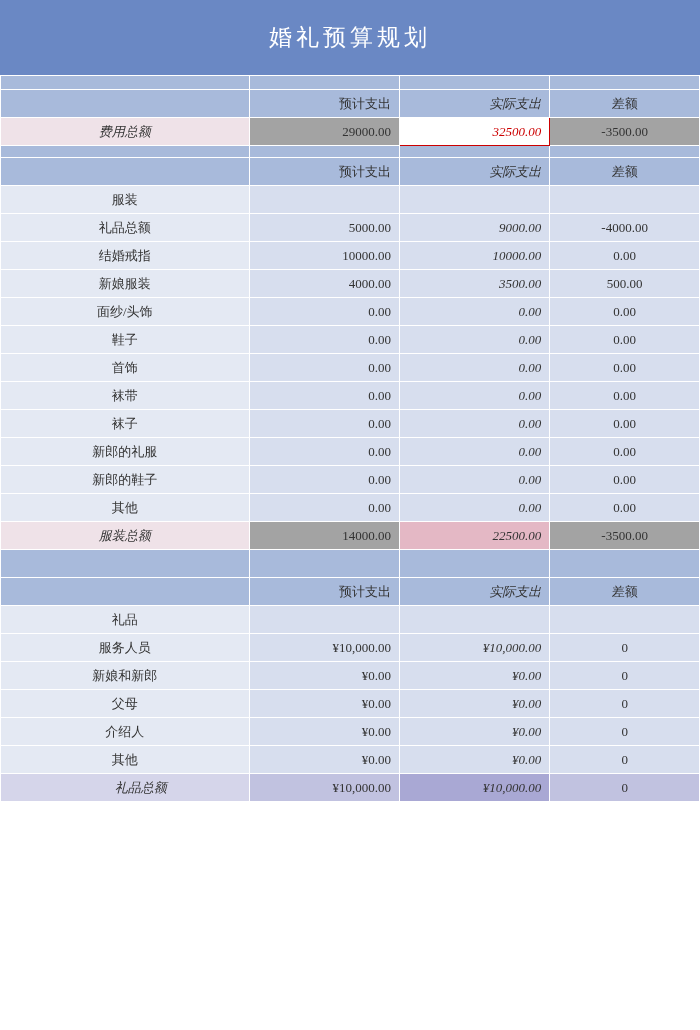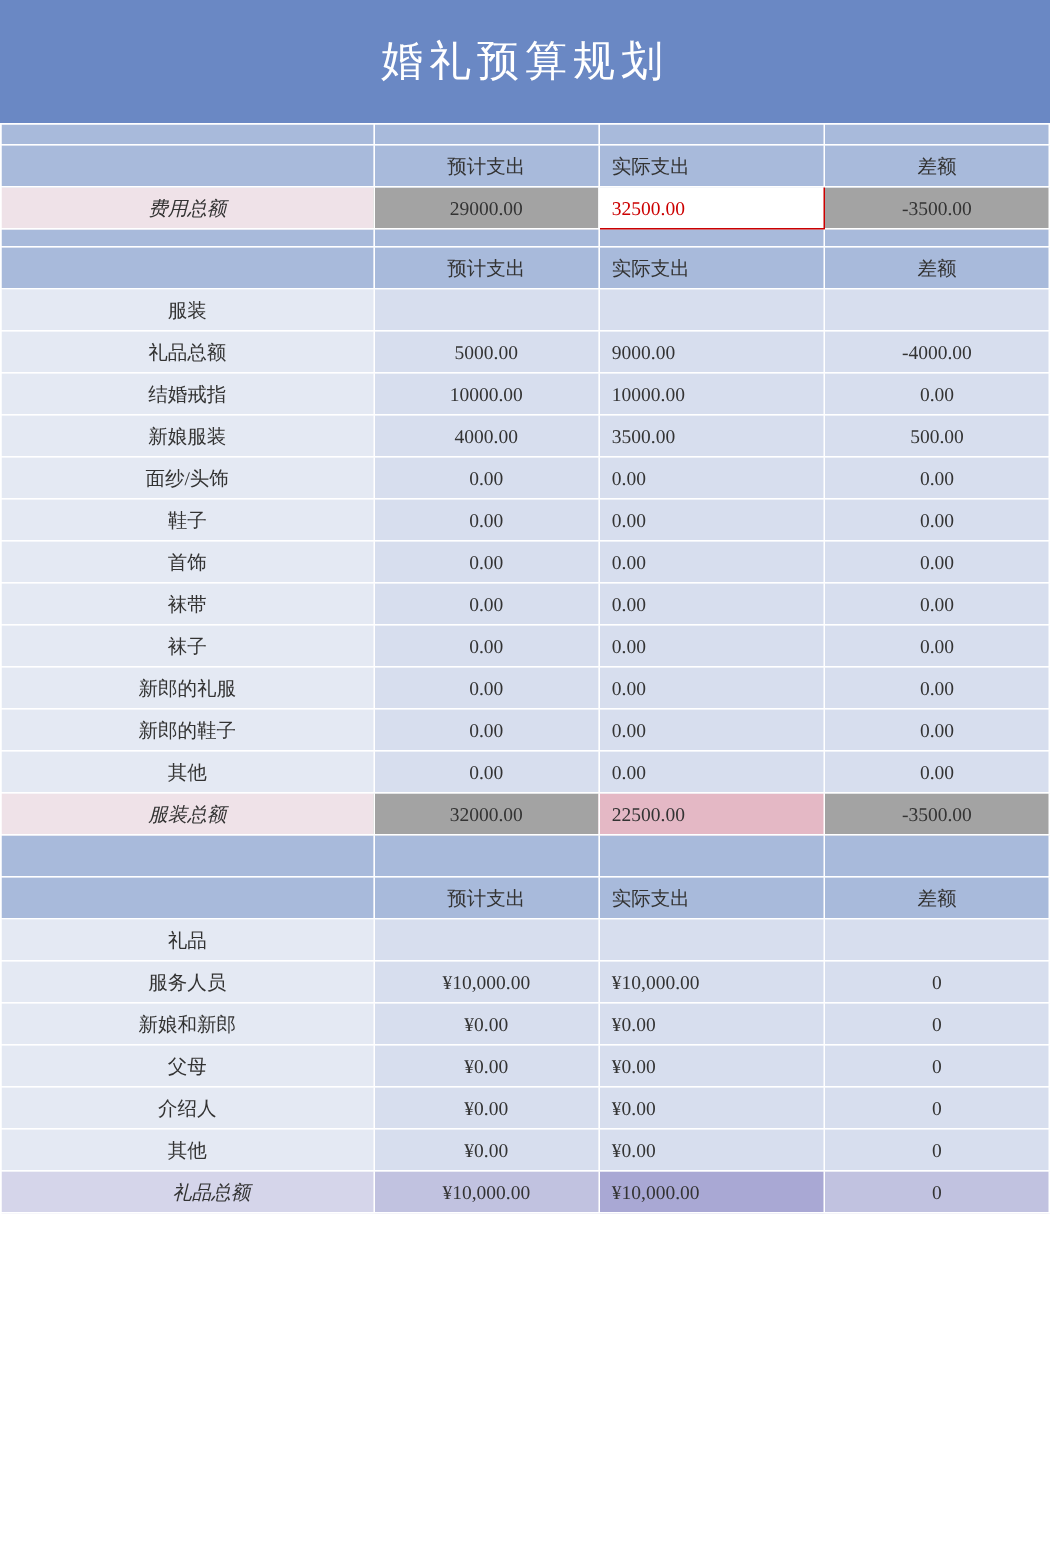--- a/index.html
+++ b/index.html
@@ -12,40 +12,40 @@
       width: 700px;
       background: #ffffff;
     }
     .container {
       width: 100%;
     }
     .title-bar {
       background: #6a88c4;
       color: #ffffff;
       text-align: center;
-      font-size: 28px;
+      font-size: 23px;
       padding: 22px 0;
       letter-spacing: 4px;
       font-family: "SimSun", "宋体", serif;
     }
     table {
       width: 100%;
       border-collapse: collapse;
     }
     td {
       border: 1px solid #ffffff;
       height: 28px;
       font-size: 13px;
       padding: 4px 8px;
       color: #333333;
       font-family: "SimSun", "宋体", serif;
     }
     .col1 { width: 260px; }
-    .col2 { width: 155px; text-align: center; }
-    .col3 { width: 155px; text-align: left; }
+    .col2 { width: 155px; text-align: right; }
+    .col3 { width: 155px; text-align: right; font-style: italic; }
     .col4 { width: 155px; text-align: center; }
     .header-row td {
       background: #a8badb;
     }
     .light-row td {
       background: #d7deee;
     }
     .light-row td.col1 {
       background: #e4e9f3;
     }
@@ -196,21 +196,21 @@
         </tr>
     <tr class="light-row">
           <td class="col1 label-cell">其他</td>
           <td class="col2">0.00</td>
           <td class="col3">0.00</td>
           <td class="col4">0.00</td>
         </tr>
 
     <tr class="pink-row">
       <td class="col1 label-cell italic">服装总额</td>
-      <td class="col2">32000.00</td>
+      <td class="col2">14000.00</td>
       <td class="col3 highlight-pink">22500.00</td>
       <td class="col4">-3500.00</td>
     </tr>
     <tr class="header-row">
           <td class="col1"></td>
           <td class="col2"></td>
           <td class="col3"></td>
           <td class="col4"></td>
         </tr>
 

